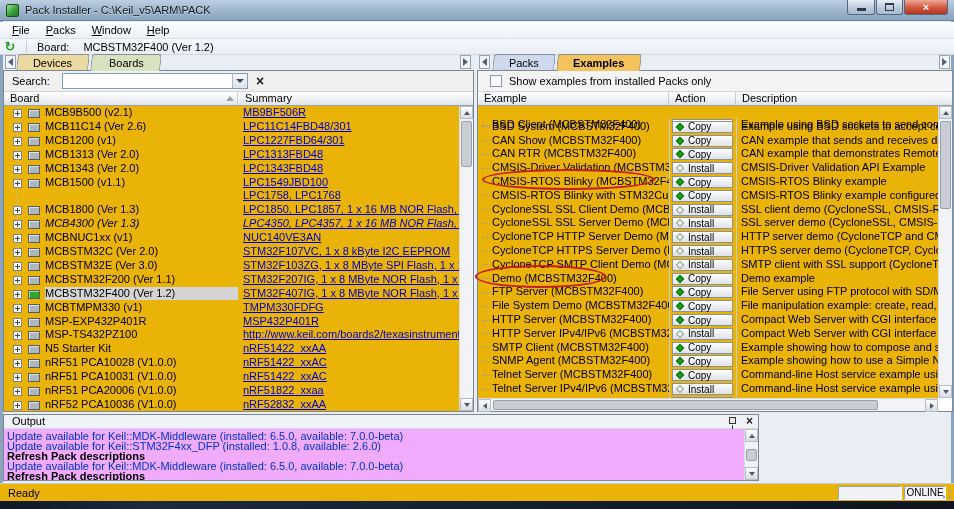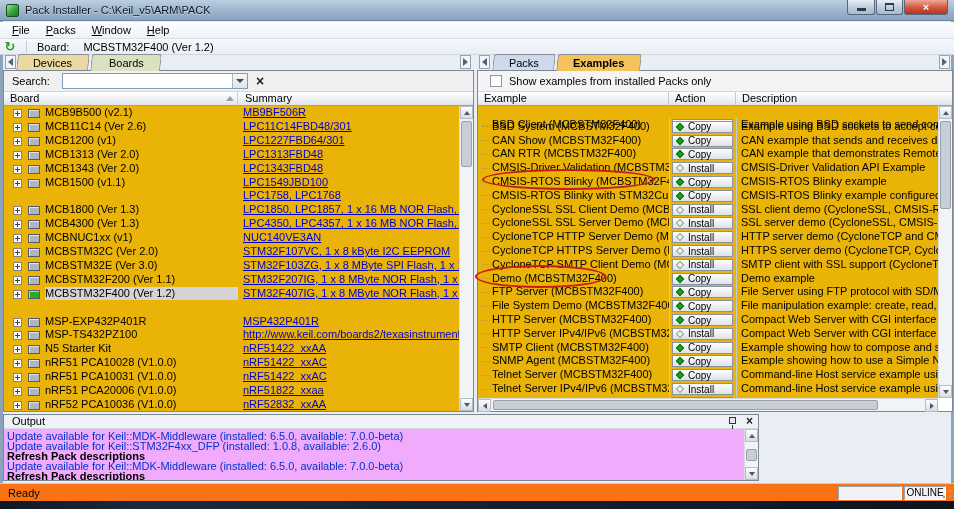--- a/index.html
+++ b/index.html
@@ -137,21 +137,21 @@
               background:#e8e8e8; }
   .pin-icon::after { content:""; position:absolute; left:2px; top:7px; width:1px; height:4px; background:#333; }
   .out-close { position:absolute; right:5px; top:0px; font-size:12px; font-weight:bold; color:#222; }
   .output-body { position:absolute; left:0; right:14px; top:14px; bottom:0; overflow:hidden; padding-top:2px; }
   .oline { height:10px; line-height:10px; font-size:11px; padding-left:3px; white-space:nowrap; }
   .oline.blue { color:#0033cc; }
   .oline.bold { color:#000; font-weight:bold; }
   .out-vscroll { top:14px; bottom:0; }
 
   
-  .statusbar { position:absolute; left:-3px; top:483px; width:954px; height:18px; background:#f97316;
+  .statusbar { position:absolute; left:-3px; top:483px; width:954px; height:18px; background:#eab308;
                border-top:1px solid #c5ccd4; }
   .status-left { position:absolute; left:8px; top:3px; }
   .status-cell { position:absolute; top:2px; height:14px; border:1px solid;
                  border-color:#9aa2ac #ffffff #ffffff #9aa2ac; background:#f0f2f5; }
   .cell-empty { left:838px; width:64px; }
   .cell-online { left:904px; width:42px; font-size:10px; text-align:center; line-height:12px; }
   .grip { position:absolute; right:1px; bottom:1px; width:12px; height:12px;
           background:
             radial-gradient(circle at 9px 3px, #98a0aa 1px, transparent 1.6px),
             radial-gradient(circle at 9px 9px, #98a0aa 1px, transparent 1.6px),
@@ -293,21 +293,21 @@
               <div class="cell-sum"><span class="link">LPC1758, LPC1768</span></div>
             </div>
             <div class="brow" style="top: 97.3px;">
               <div class="cell-board">
                 <div class="expander"></div>
                 <div class="bicon"></div>
                 <div class="blabel">MCB1800 (Ver 1.3)</div>
               </div>
               <div class="cell-sum"><span class="link">LPC1850, LPC1857, 1 x 16 MB NOR Flash, 1 x 4 MB Quad-SPI Flash, 1 x 16 MB S...</span></div>
             </div>
-            <div class="brow" style="top: 111.2px;">
+            <div class="brow" style="top: 111.2px; font-style: italic;">
               <div class="cell-board">
                 <div class="expander"></div>
                 <div class="bicon"></div>
                 <div class="blabel">MCB4300 (Ver 1.3)</div>
               </div>
               <div class="cell-sum"><span class="link">LPC4350, LPC4357, 1 x 16 MB NOR Flash, 1 x 4 MB Quad-SPI Flash, 1 x 16 kB EE...</span></div>
             </div>
             <div class="brow" style="top: 125.1px;">
               <div class="cell-board">
                 <div class="expander"></div>
@@ -340,20 +340,28 @@
               </div>
               <div class="cell-sum"><span class="link">STM32F207IG, 1 x 8 MByte NOR Flash, 1 x 512 MByte NAND Flash, 1 x 8 kByte I...</span></div>
             </div>
             <div class="brow sel" style="top: 180.7px;">
               <div class="cell-board">
                 <div class="expander"></div>
                 <div class="bicon"></div>
                 <div class="blabel">MCBSTM32F400 (Ver 1.2)</div>
               </div>
               <div class="cell-sum"><span class="link">STM32F407IG, 1 x 8 MByte NOR Flash, 1 x 512 MByte NAND Flash, 1 x 8 kByte I...</span></div>
+            </div>
+            <div class="brow" style="top: 194.6px;">
+              <div class="cell-board">
+                <div class="expander"></div>
+                <div class="bicon"></div>
+                <div class="blabel">MCBTMPM330 (v1)</div>
+              </div>
+              <div class="cell-sum"><span class="link">TMPM330FDFG</span></div>
             </div>
             <div class="brow" style="top: 208.5px;">
               <div class="cell-board">
                 <div class="expander"></div>
                 <div class="bicon"></div>
                 <div class="blabel">MSP-EXP432P401R</div>
               </div>
               <div class="cell-sum"><span class="link">MSP432P401R</span></div>
             </div>
             <div class="brow" style="top: 222.4px;">

